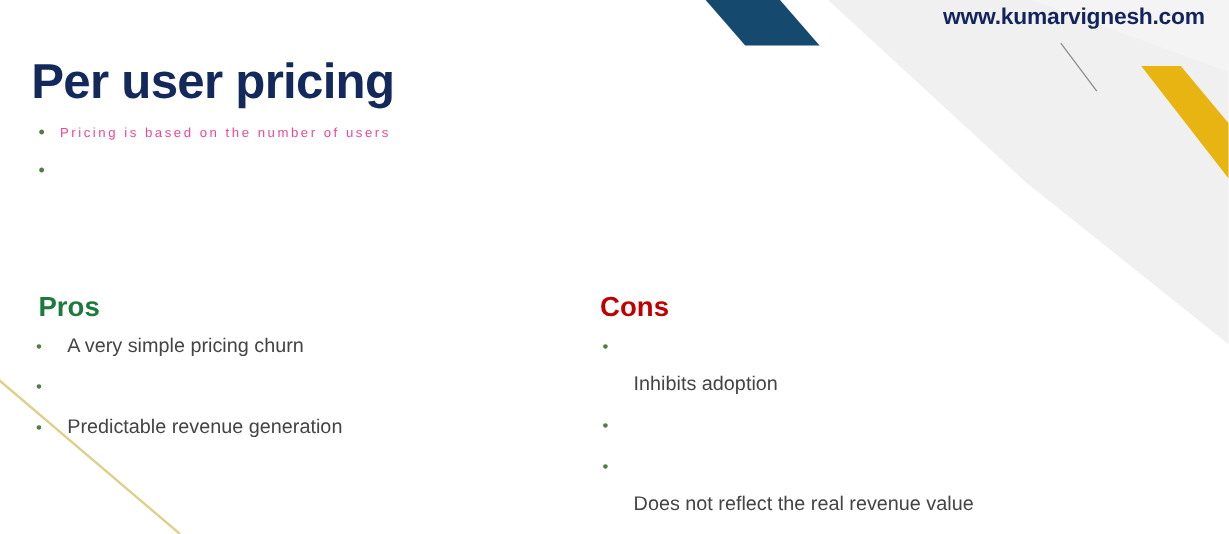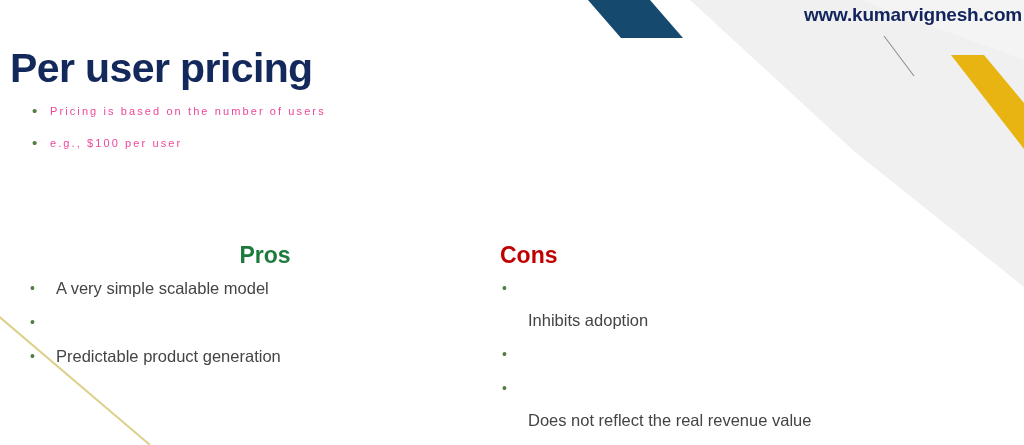--- a/index.html
+++ b/index.html
@@ -20,35 +20,35 @@
   #deco-svg {
     position: absolute;
     left: 0; top: 0;
     width: 1024px;
     height: 445px;
   }
 
   
   .site-url {
     position: absolute;
-    right: 2px;
+    right: 20px;
     top: 4px;
     font-size: 19px;
     font-weight: bold;
     color: #12245c;
     letter-spacing: -0.2px;
     font-family: "Liberation Sans", "DejaVu Sans", sans-serif;
     white-space: nowrap;
     text-align: right;
   }
 
   
   .slide-title {
     position: absolute;
-    left: 10px;
+    left: 26px;
     top: 18px;
     font-size: 41px;
     font-weight: bold;
     color: #13295c;
     letter-spacing: -0.6px;
     line-height: 1.15;
     white-space: nowrap;
     text-align: center;
   }
 
@@ -91,21 +91,21 @@
   }
   #col-pros { left: 28px; width: 470px; }
   #col-cons { left: 500px; width: 470px; }
 
   .col-heading {
     font-size: 23px;
     font-weight: bold;
     margin: 0 0 9px 0;
     line-height: 1.1;
   }
-  #pros-heading { color: #1e7a3c; padding-left: 4px; text-align: center; }
+  #pros-heading { color: #1e7a3c; padding-left: 4px; }
   #cons-heading { color: #c00000; padding-left: 0px; }
 
   .col ul {
     margin: 0;
     padding: 0;
     list-style: none;
   }
   .col ul li {
     display: flex;
     align-items: flex-start;
@@ -151,37 +151,36 @@
 
   <h1 class="slide-title">Per user pricing</h1>
 
   <ul class="intro-list">
     <li>
       <span class="dot">•</span>
       <span class="txt">Pricing is based on the number of users</span>
     </li>
     <li>
       <span class="dot">•</span>
-      <span class="txt">e.g., $100 per user</span>
     </li>
   </ul>
 
   <div class="col" id="col-pros">
     <div class="col-heading" id="pros-heading">Pros</div>
     <ul>
       <li>
         <span class="dot">•</span>
-        <span class="txt">A very simple scalable model</span>
-      </li>
-      <li>
-        <span class="dot">•</span>
-      </li>
-      <li>
-        <span class="dot">•</span>
-        <span class="txt">Predictable product generation</span>
+        <span class="txt">A very simple pricing churn</span>
+      </li>
+      <li>
+        <span class="dot">•</span>
+      </li>
+      <li>
+        <span class="dot">•</span>
+        <span class="txt">Predictable revenue generation</span>
       </li>
     </ul>
   </div>
 
   <div class="col" id="col-cons">
     <div class="col-heading" id="cons-heading">Cons</div>
     <ul>
       <li>
         <span class="dot">•</span>
         <span class="txt">Inhibits adoption</span>

